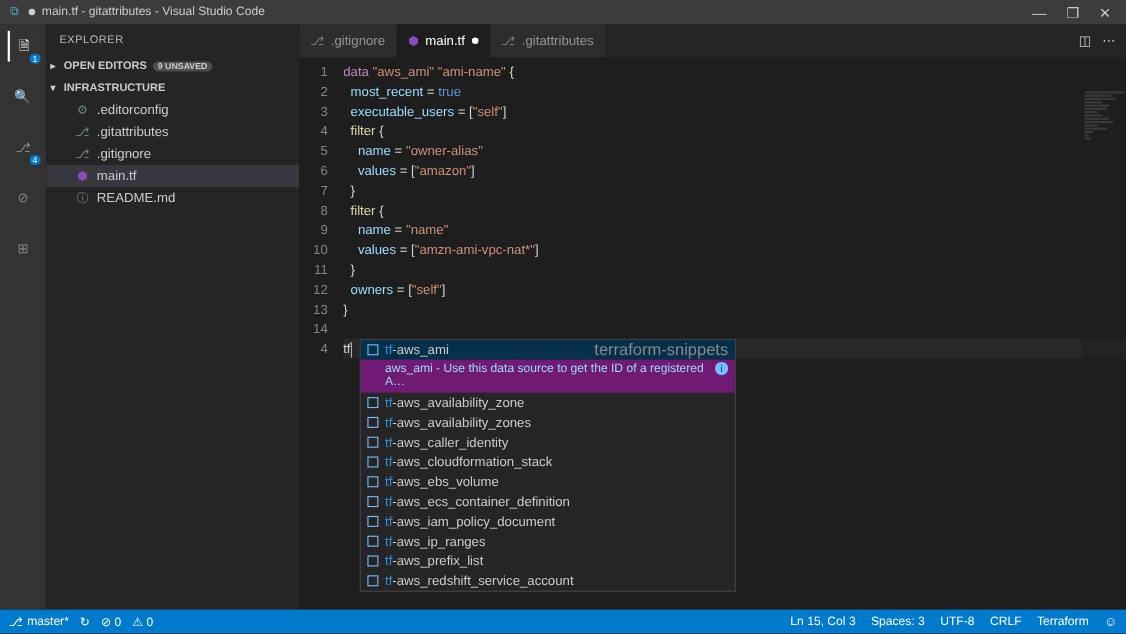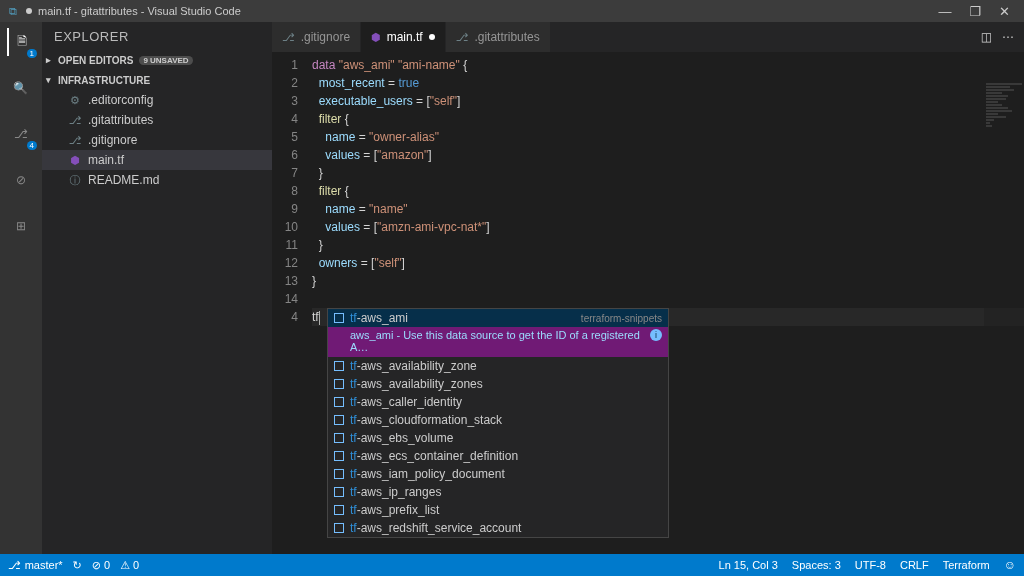--- a/index.html
+++ b/index.html
@@ -7,21 +7,21 @@
 .titlebar { height:22px; background:#3c3c3c; display:flex; align-items:center; padding:0 6px; color:#ccc; font-size:11px; }
 .titlebar .logo { width:14px;height:14px;margin-right:6px;display:flex;align-items:center;justify-content:center;color:#519aba; }
 .titlebar .dirty { width:6px;height:6px;border-radius:50%;background:#ccc;margin-right:6px; }
 .titlebar .controls { margin-left:auto; display:flex; gap:18px; padding-right:8px; font-size:13px; color:#ccc; }
 .main { display:flex; height:532px; }
 .activity { width:42px; background:#333; display:flex; flex-direction:column; align-items:center; padding-top:6px; gap:18px; }
 .activity .ico { width:28px;height:28px;display:flex;align-items:center;justify-content:center;color:#888;cursor:pointer;position:relative; }
 .activity .ico.active { color:#fff; border-left:2px solid #fff; }
 .activity .badge { position:absolute; bottom:-2px; right:-2px; background:#007acc; color:#fff; font-size:8px; padding:0 3px; border-radius:7px; }
 .sidebar { width:230px; background:#252526; display:flex; flex-direction:column; }
-.sidebar .header { height:28px; display:flex; align-items:center; padding:0 12px; font-size:13px; letter-spacing:.5px; color:#bbb; }
+.sidebar .header { height:28px; display:flex; align-items:center; padding:0 12px; font-size:10px; letter-spacing:.5px; color:#bbb; }
 .sidebar .sect { height:20px; display:flex; align-items:center; padding:0 4px; font-size:10px; font-weight:600; cursor:pointer; }
 .sidebar .sect .chev { width:12px; font-size:9px; }
 .sidebar .sect .tag { margin-left:6px; font-size:8px; background:#4d4d4d; padding:0 4px; border-radius:6px; color:#ccc; }
 .sidebar .file { height:20px; display:flex; align-items:center; padding-left:26px; font-size:12px; cursor:pointer; gap:6px; }
 .sidebar .file.active { background:#37373d; }
 .sidebar .file .ico { width:14px; font-size:11px; color:#6d8086; text-align:center; }
 .sidebar .file .ico.tf { color:#844fba; }
 .editor { flex:1; display:flex; flex-direction:column; background:#1e1e1e; position:relative; }
 .tabs { height:30px; background:#252526; display:flex; align-items:stretch; }
 .tab { display:flex; align-items:center; padding:0 10px; gap:6px; font-size:12px; background:#2d2d2d; color:#969696; cursor:pointer; border-right:1px solid #252526; }
@@ -42,21 +42,21 @@
 .prop { color:#9cdcfe; }
 .fn { color:#dcdcaa; }
 .typed { color:#d4d4d4; }
 .cursor-ln { display:inline-block; width:1px; height:14px; background:#aeafad; vertical-align:middle; }
 .suggest { position:absolute; left:55px; top:256px; width:342px; background:#252526; border:1px solid #454545; font-family:Consolas,monospace; font-size:12px; z-index:5; }
 .suggest .item { height:18px; display:flex; align-items:center; padding:0 6px; gap:6px; cursor:pointer; }
 .suggest .item.sel { background:#062f4a; }
 .suggest .item .sq { width:10px;height:10px;border:1px solid #75beff; }
 .suggest .item .lbl { color:#ccc; }
 .suggest .item .lbl .hl { color:#2f8fd8; }
-.suggest .item .src { margin-left:auto; color:#888; font-size:10px; }
+.suggest .item .src { margin-left:auto; color:#888; font-size:15px; }
 .suggest .detail { background:#701a75; padding:2px 22px 4px; color:#9cdcfe; font-size:11px; position:relative; }
 .suggest .detail .info { position:absolute; right:6px; top:2px; width:12px;height:12px;border-radius:50%;background:#75beff;color:#062f4a;font-size:9px;text-align:center;line-height:12px;font-family:sans-serif; }
 .minimap { position:absolute; right:0; top:30px; width:40px; height:calc(100% - 30px); background:#1e1e1e; opacity:.5; }
 .minimap .ml { height:2px; margin:1px 2px; background:#555; }
 .status { height:22px; background:#007acc; color:#fff; display:flex; align-items:center; font-size:11px; padding:0 8px; gap:10px; }
 .status .git { display:flex; align-items:center; gap:4px; }
 .status .right { margin-left:auto; display:flex; align-items:center; gap:14px; }
 .status .smile { font-size:12px; }
 </style>
 </head>

